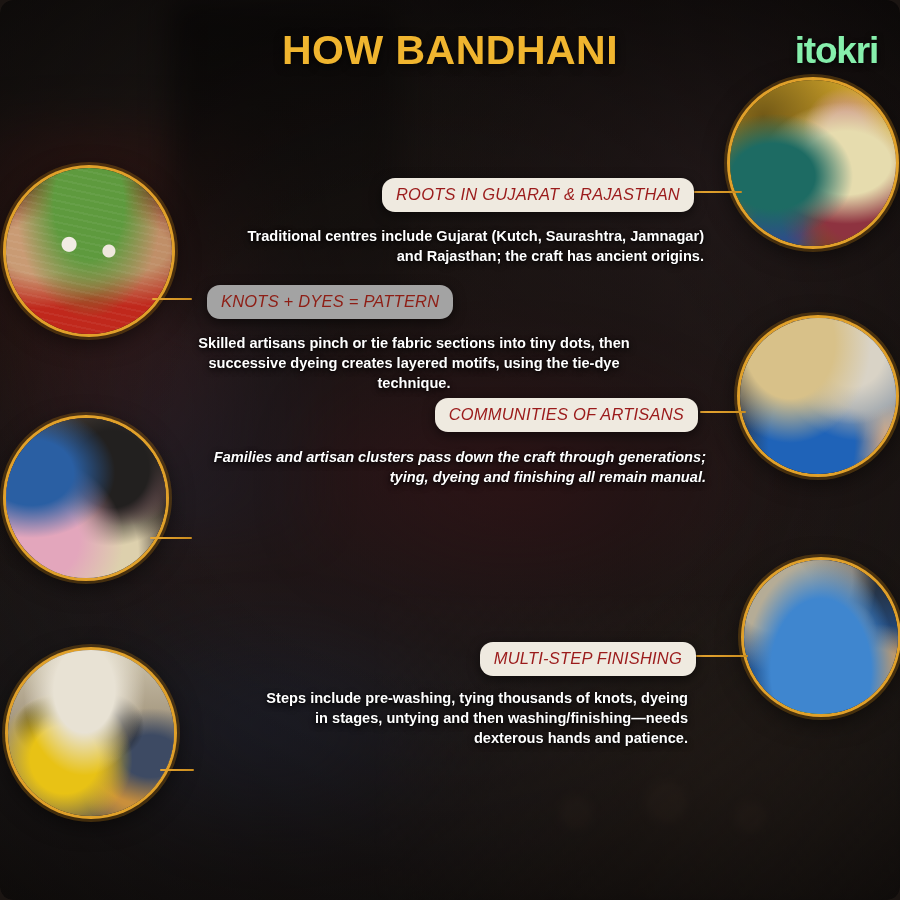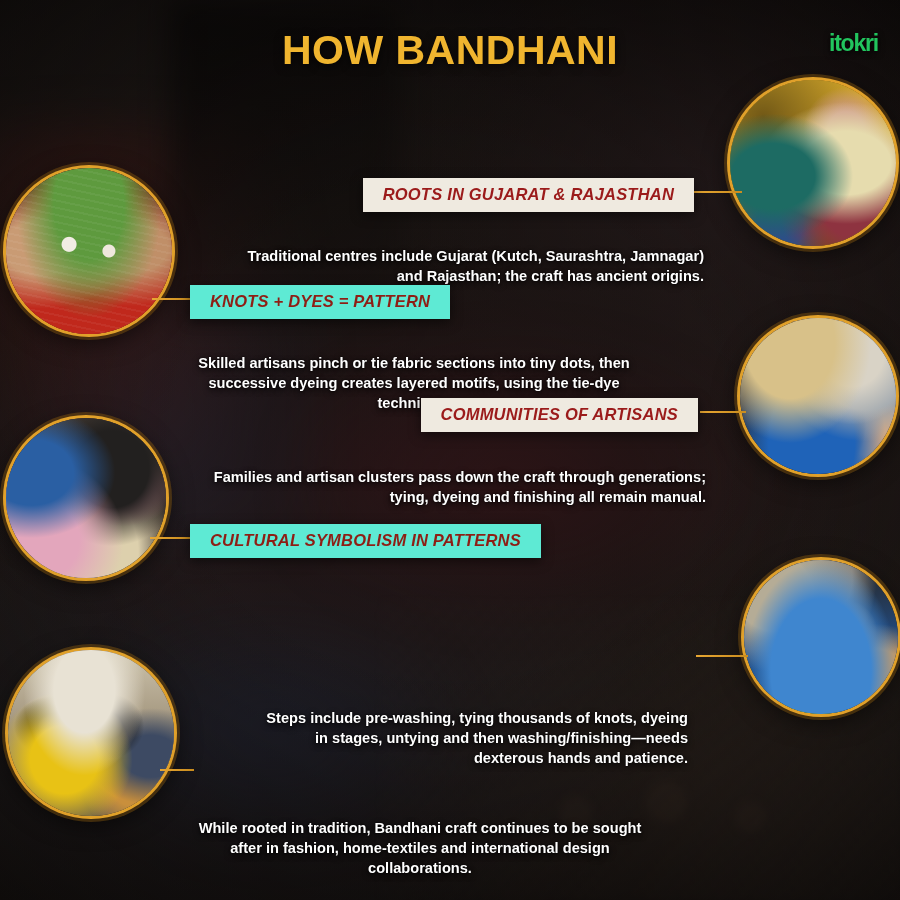--- a/index.html
+++ b/index.html
@@ -1,15 +1,15 @@
 <!DOCTYPE html>
 <html><head>
 <meta charset="utf-8">
 <style>
-  * { margin:0; padding:0; box-sizing:border-box; }
+  * { margin:0; padding:0; box-sizing:border-box;border-radius:13px; }
   html,body { width:900px; height:900px; }
   body {
     font-family:"Liberation Sans", sans-serif;
     background:#1b1512;
     position:relative;
     overflow:hidden;
   }
 
   
   #bg { position:absolute; inset:0; z-index:0; }
@@ -84,22 +84,22 @@
     font-weight:bold;
     letter-spacing:.5px;
     line-height:1.12;
     text-shadow:0 2px 10px rgba(0,0,0,.75);
   }
   .title .l2 { display:block; }
 
   
   .logo {
     position:absolute; right:22px; top:30px;
-    color:#22c55e;
-    font-size:23px;
+    color:#86efac;
+    font-size:37px;
     font-weight:bold;
     font-style:normal;
     letter-spacing:-1.2px;
     text-shadow:0 2px 6px rgba(0,0,0,.8);
   }
 
   
   .circ {
     position:absolute;
     border-radius:50%;
@@ -117,39 +117,39 @@
     pointer-events:none;
   }
 
   
   .conn { position:absolute; height:2px; background:linear-gradient(90deg,#E8A733,#C98C1E); }
 
   
   .head {
     position:absolute;
     font-style:italic;
-    font-weight:bold;
+    font-weight:normal;
     font-size:16.5px;
     letter-spacing:.2px;
-    padding:7px 20px 8px;
+    padding:7px 14px 8px;
     white-space:nowrap;
     box-shadow:0 3px 12px rgba(0,0,0,.55);
+    margin-left:17px;
   }
   .head.cream { background:#EFEAE0; color:#9B1B1B; }
-  .head.amber { background:#5eead4; color:#8E1E15; }
+  .head.amber { background:#a3a3a3; color:#8E1E15; }
 
   
   .body {
     position:absolute;
     color:#FFFFFF;
     font-size:14.6px;
     font-weight:bold;
     line-height:1.38;
     text-shadow:0 2px 6px rgba(0,0,0,.92), 0 0 2px rgba(0,0,0,.8);
-    margin-top:20px;
   }
   .body.r { text-align:right; }
   .body.l { text-align:center; }
 
   
   .p-tie-red {
     background:
       radial-gradient(ellipse at 50% 22%, #5e9a3e 0 30%, rgba(94,154,62,0) 62%),
       radial-gradient(ellipse at 22% 48%, #c99b74 0 22%, rgba(201,155,116,0) 50%),
       radial-gradient(ellipse at 76% 48%, #c08f68 0 20%, rgba(192,143,104,0) 48%),
@@ -292,21 +292,20 @@
   <div class="conn" style="left:696px; top:655px; width:52px;"></div>
   <div class="conn" style="left:160px; top:769px; width:34px;"></div>
 
   <div class="head cream" style="right:206px; top:178px;">ROOTS IN GUJARAT &amp; RAJASTHAN</div>
   <div class="body r" style="left:238px; right:196px; top:226px;">Traditional centres include Gujarat (Kutch, Saurashtra, Jamnagar) and Rajasthan; the craft has ancient origins.</div>
 
   <div class="head amber" style="left:190px; top:285px;">KNOTS + DYES = PATTERN</div>
   <div class="body l" style="left:190px; right:262px; top:333px;">Skilled artisans pinch or tie fabric sections into tiny dots, then successive dyeing creates layered motifs, using the tie-dye technique.</div>
 
   <div class="head cream" style="right:202px; top:398px;">COMMUNITIES OF ARTISANS</div>
-  <div class="body r" style="left:206px; right:194px; top:447px;">Families and artisan clusters pass down the craft through generations; tying, dyeing and finishing all remain manual.</div>
-
-  <div class="head amber" style="left:190px; top:524px;">CULTURAL SYMBOLISM IN PATTERNS</div>
-
+  <div class="body r" style="left:206px; right:194px; top:447px;font-style:italic;">Families and artisan clusters pass down the craft through generations; tying, dyeing and finishing all remain manual.</div>
+
+
+  <div class="head cream" style="right:204px; top:642px;">MULTI-STEP FINISHING</div>
   <div class="body r" style="left:266px; right:212px; top:688px;">Steps include pre-washing, tying thousands of knots, dyeing in stages, untying and then washing/finishing—needs dexterous hands and patience.</div>
 
-  <div class="body l" style="left:190px; right:250px; top:798px;">While rooted in tradition, Bandhani craft continues to be sought after in fashion, home-textiles and international design collaborations.</div>
 
 </div>
 
 </body></html>

